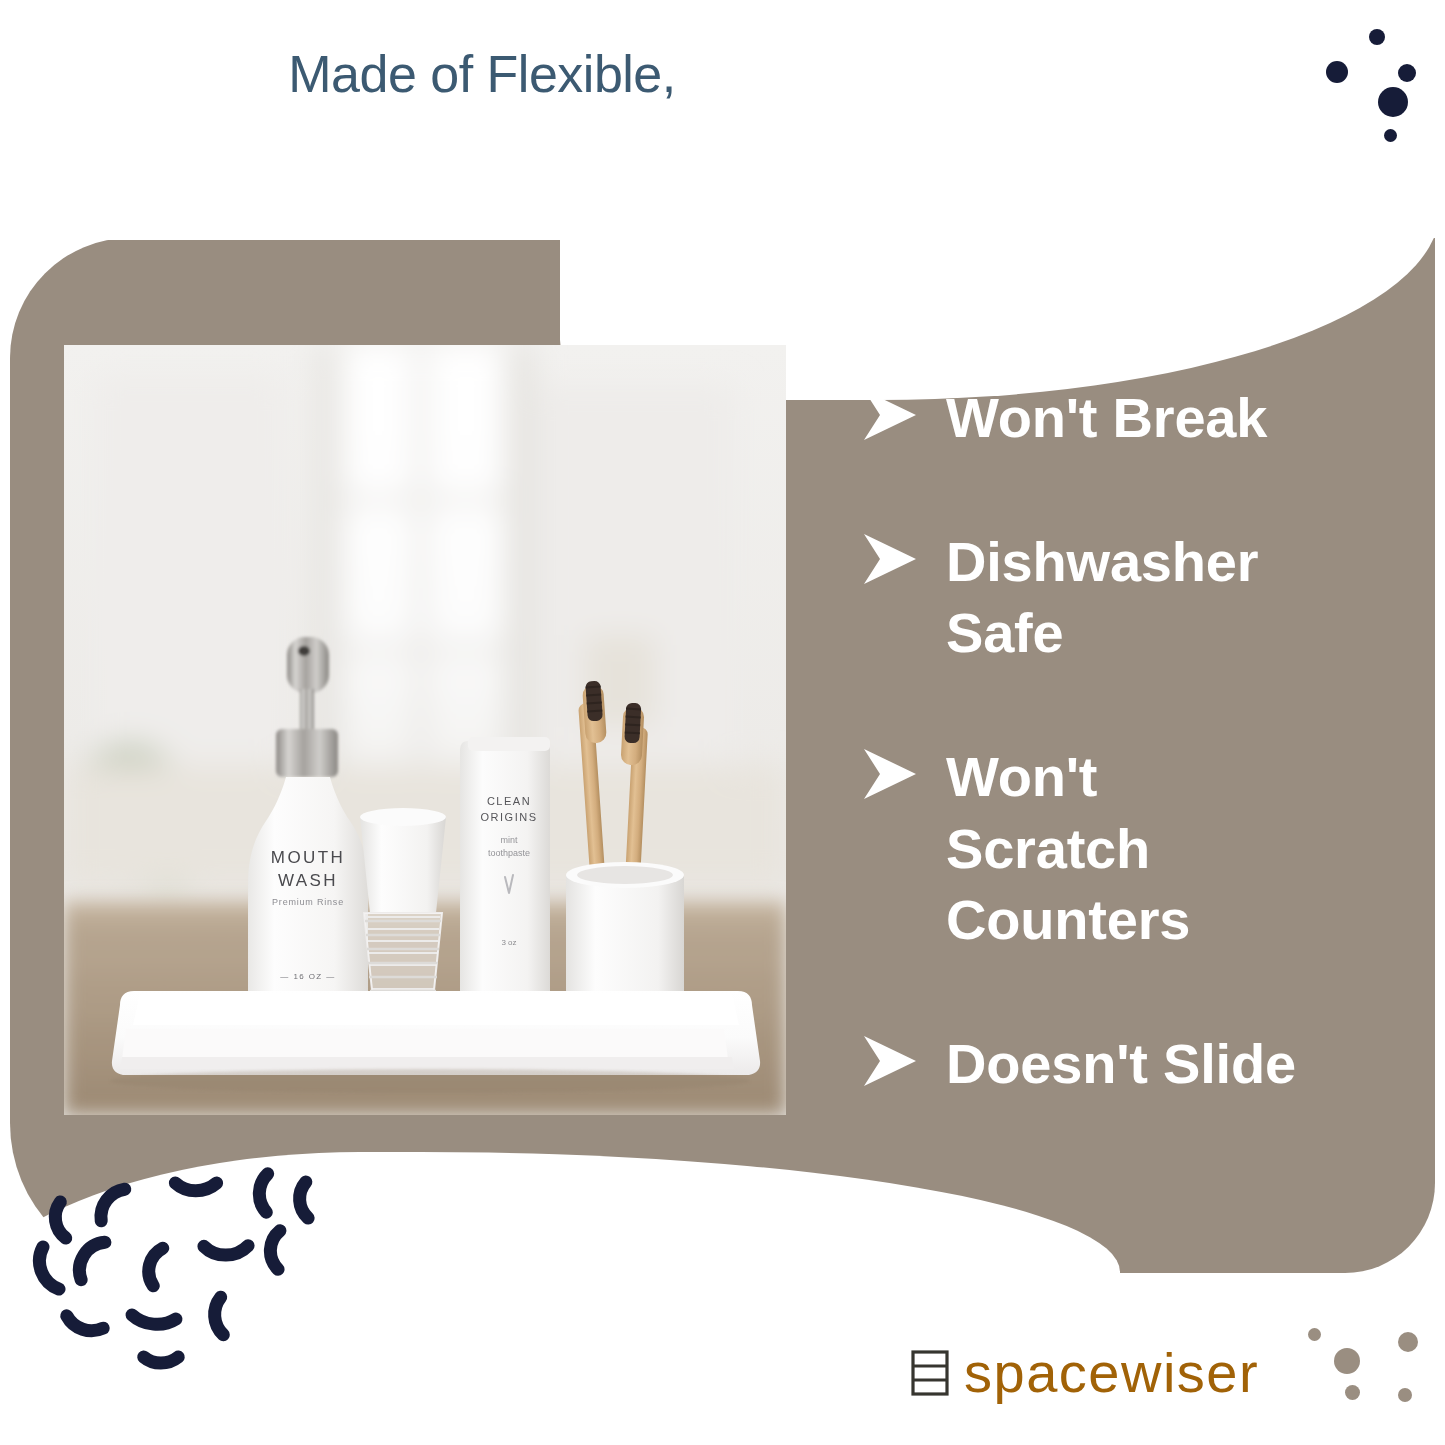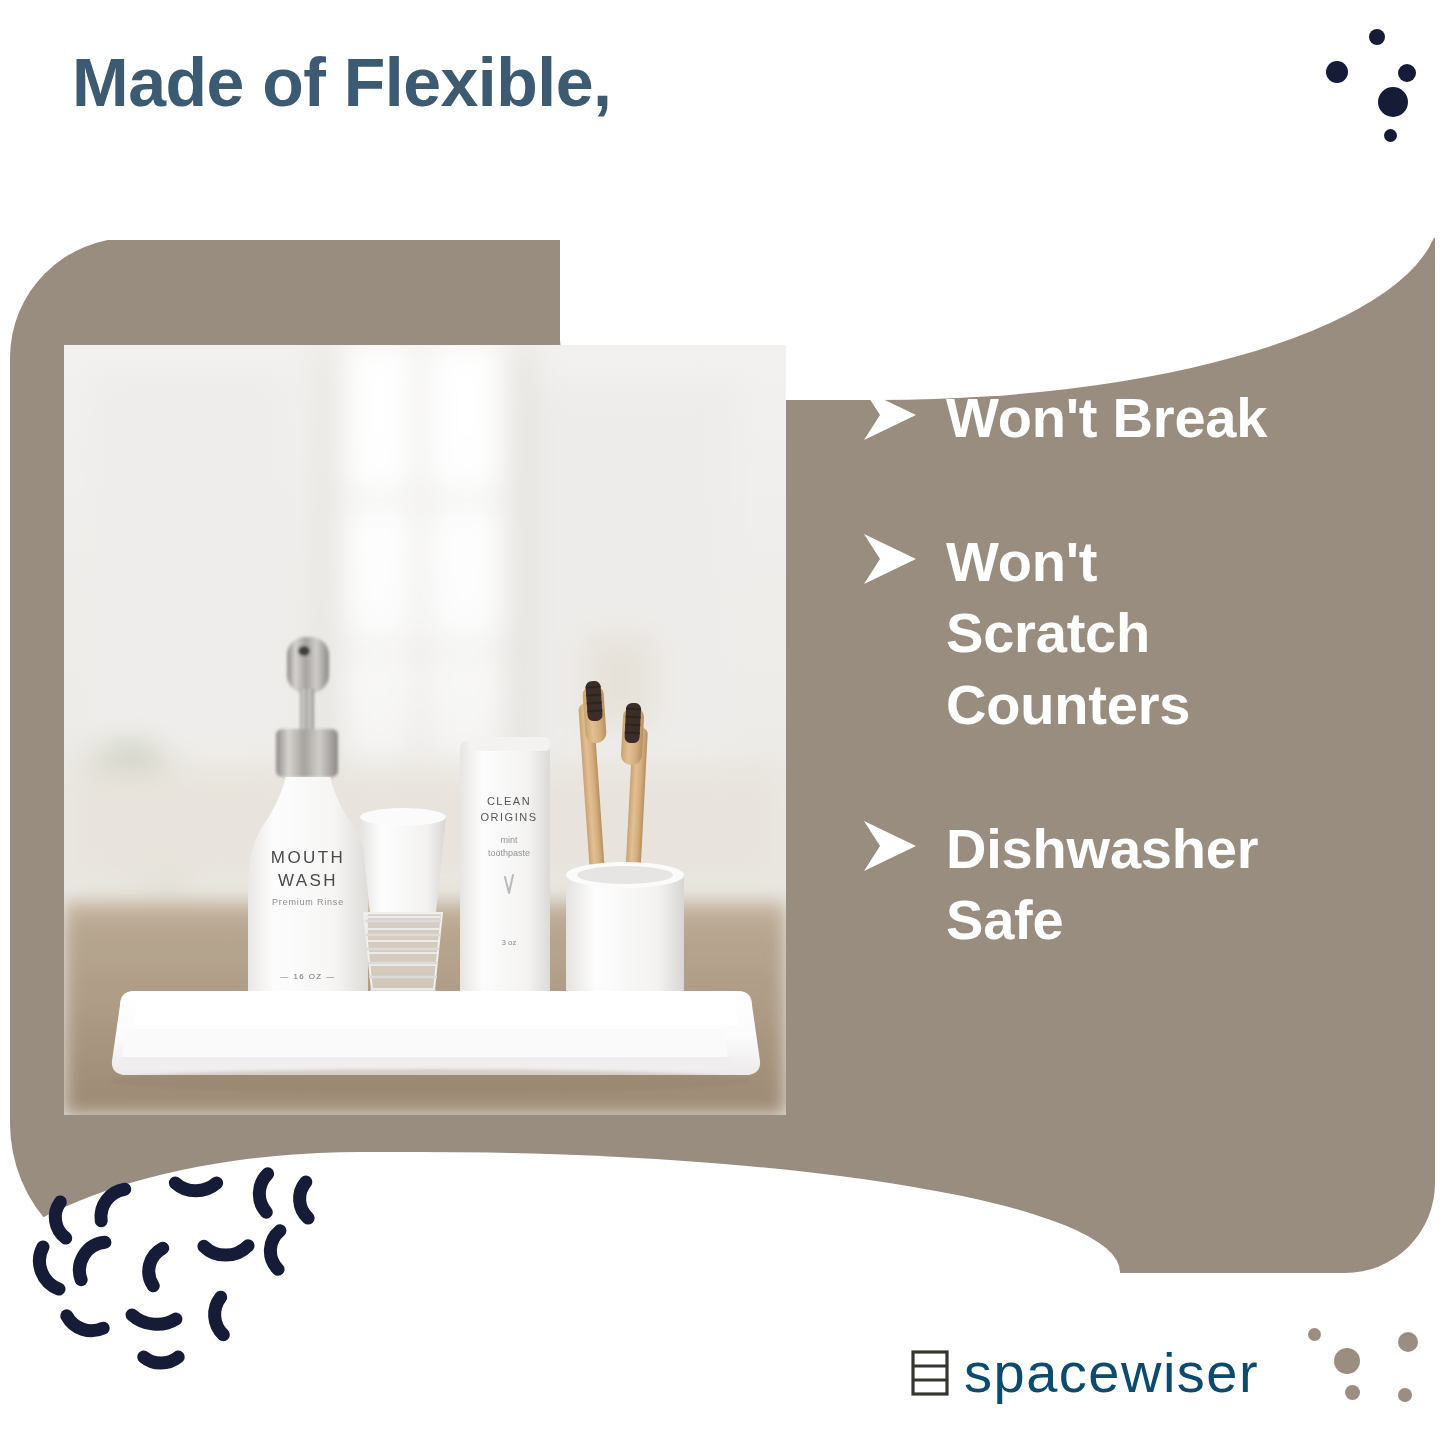--- a/index.html
+++ b/index.html
@@ -67,24 +67,25 @@
     background: #ffffff;
   }
 
   
   .headline {
     position: absolute;
     left: 72px;
     top: 46px;
     width: 820px;
     color: #3c5a72;
-    font-size: 68px;
+    font-size: 52px;
     line-height: 1.08;
-    font-weight: bold;
+    font-weight: normal;
     letter-spacing: -0.5px;
+    text-align: center;
   }
   .headline .line { display: block; white-space: nowrap; }
 
   
   .dot-cluster-tr { position: absolute; left: 1290px; top: 20px; width: 155px; height: 145px; }
   .dot-cluster-tr .dot { position: absolute; background: #161c38; border-radius: 50%; }
 
   
   .dot-cluster-br { position: absolute; left: 1298px; top: 1328px; width: 145px; height: 115px; }
   .dot-cluster-br .dot { position: absolute; background: #9a8e81; border-radius: 50%; }
@@ -138,21 +139,21 @@
   .brand {
     position: absolute;
     left: 908px;
     top: 1345px;
     display: flex;
     align-items: center;
   }
   .brand-mark { width: 44px; height: 50px; margin-right: 12px; }
   .brand-mark svg { display: block; width: 100%; height: 100%; }
   .brand-name {
-    color: #0c4a6e;
+    color: #a16207;
     font-size: 56px;
     letter-spacing: 1.5px;
     font-weight: normal;
     line-height: 1;
   }
 </style>
 </head>
 <body>
 
 <div id="stage">
@@ -410,32 +411,40 @@
       </span>
       <span class="feature-label">Won't Break</span>
     </div>
 
     <div class="feature-row">
       <span class="arrow-icon">
         <svg viewBox="0 0 56 54">
             <path d="M2 2 L54 27 L2 52 L18 27 Z" fill="#ffffff"></path>
           </svg>
       </span>
-      <span class="feature-label" style="display:block;max-width:370px;">Won't Scratch Counters</span>
+      <span class="feature-label" style="display:block;max-width:330px;">Dishwasher Safe</span>
     </div>
 
     <div class="feature-row">
       <span class="arrow-icon">
         <svg viewBox="0 0 56 54">
             <path d="M2 2 L54 27 L2 52 L18 27 Z" fill="#ffffff"></path>
           </svg>
       </span>
-      <span class="feature-label" style="display:block;max-width:330px;">Dishwasher Safe</span>
+      <span class="feature-label" style="display:block;max-width:370px;">Won't Scratch Counters</span>
     </div>
 
+    <div class="feature-row">
+      <span class="arrow-icon">
+        <svg viewBox="0 0 56 54">
+            <path d="M2 2 L54 27 L2 52 L18 27 Z" fill="#ffffff"></path>
+          </svg>
+      </span>
+      <span class="feature-label">Doesn't Slide</span>
+    </div>
 
   </div>
 
   <div class="brand">
     <span class="brand-mark">
       <svg viewBox="0 0 44 50">
         <g fill="none" stroke="#36352f" stroke-width="3.2">
           <rect x="5" y="4" width="34" height="42"></rect>
           <line x1="5" y1="18" x2="39" y2="18"></line>
           <line x1="5" y1="32" x2="39" y2="32"></line>

